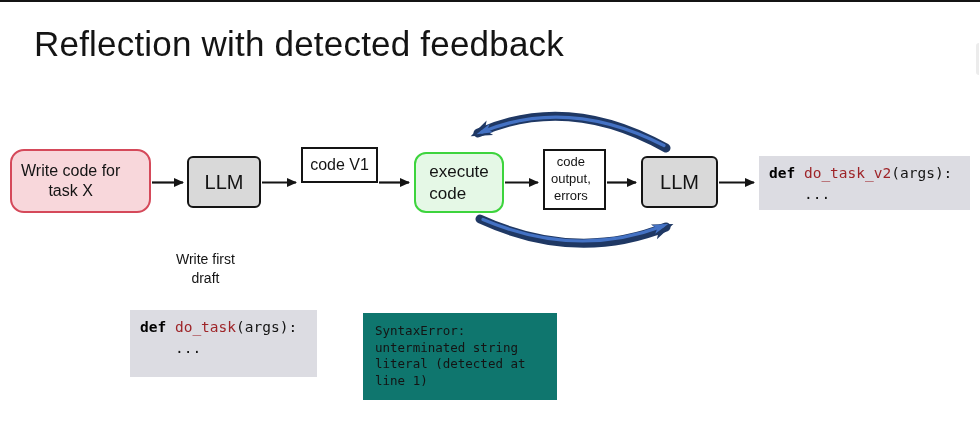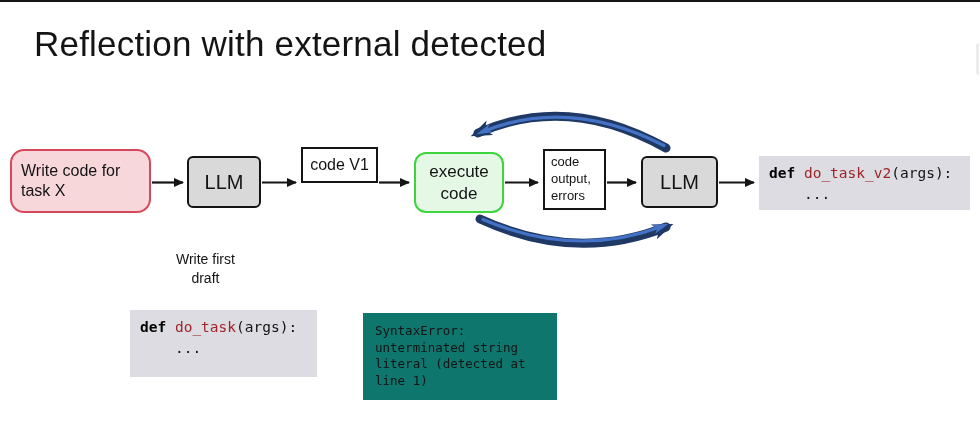--- a/index.html
+++ b/index.html
@@ -10,41 +10,41 @@
     font-family:"Liberation Sans", sans-serif;
     overflow:hidden;
   }
   #top-rule{position:absolute;left:0;top:0;width:980px;height:2px;background:#141414;}
   #edge-artifact{position:absolute;left:976px;top:43px;width:3px;height:32px;background:#ececec;border-radius:3px 0 0 3px;}
   #title{
     position:absolute;left:34px;top:24px;
     font-size:35px;font-weight:500;color:#141414;letter-spacing:0.2px;
   }
   .box{position:absolute;box-sizing:border-box;display:flex;align-items:center;justify-content:center;z-index:2;}
-  .pre{white-space:pre-line;}
+  .pre{white-space:pre-line;text-align:center;}
   #task-box{
     left:10px;top:149px;width:141px;height:64px;
     background:#f8d7db;border:2.5px solid #d5495a;border-radius:14px;
     font-size:16px;line-height:1.28;color:#141414;
     justify-content:flex-start;padding-left:9px;
   }
   .llm-box{
     background:#d9d9d9;border:2.5px solid #141414;border-radius:6px;
     font-size:20px;color:#141414;
   }
   #llm1{left:187px;top:156px;width:74px;height:52px;}
   #llm2{left:641px;top:156px;width:77px;height:52px;}
   #code-v1-box{
     left:301px;top:147px;width:77px;height:36px;
     background:#ffffff;border:2px solid #141414;font-size:16px;color:#141414;
   }
   #execute-box{
     left:414px;top:152px;width:90px;height:61px;
     background:#e5f8e6;border:2.5px solid #3dd43d;border-radius:12px;
-    font-size:17px;line-height:1.25;color:#141414;text-align:center;
+    font-size:17px;line-height:1.25;color:#141414;text-align:left;
   }
   #output-box{
     left:543px;top:149px;width:63px;height:61px;
     background:#ffffff;border:2px solid #141414;
     font-size:13px;line-height:1.3;color:#141414;
     justify-content:flex-start;padding-left:6px;
   }
   .code-box{
     position:absolute;box-sizing:border-box;z-index:2;
     background:#dcdce2;
@@ -74,21 +74,21 @@
   #arrow-layer{position:absolute;left:0;top:0;z-index:1;pointer-events:none;}
 </style>
 </head>
 <body>
 
 <div id="slide">
 
   <div id="top-rule"></div>
   <div id="edge-artifact"></div>
 
-  <div id="title">Reflection with external detected</div>
+  <div id="title">Reflection with detected feedback</div>
 
   <svg id="arrow-layer" width="980" height="445" viewBox="0 0 980 445">
     <defs>
       <marker id="ah-black" markerWidth="11" markerHeight="10" refX="9" refY="5" orient="auto" markerUnits="userSpaceOnUse">
         <path d="M0,0.5 L10,5 L0,9.5 z" fill="#141414"></path>
       </marker>
       <marker id="ah-navy" markerWidth="24" markerHeight="22" refX="14" refY="11" orient="auto" markerUnits="userSpaceOnUse">
         <path d="M1,3 L22,11 L1,19 L6.5,11 z" fill="#1f3864"></path>
       </marker>
       <marker id="ah-blue" markerWidth="18" markerHeight="14" refX="10" refY="7" orient="auto" markerUnits="userSpaceOnUse">

